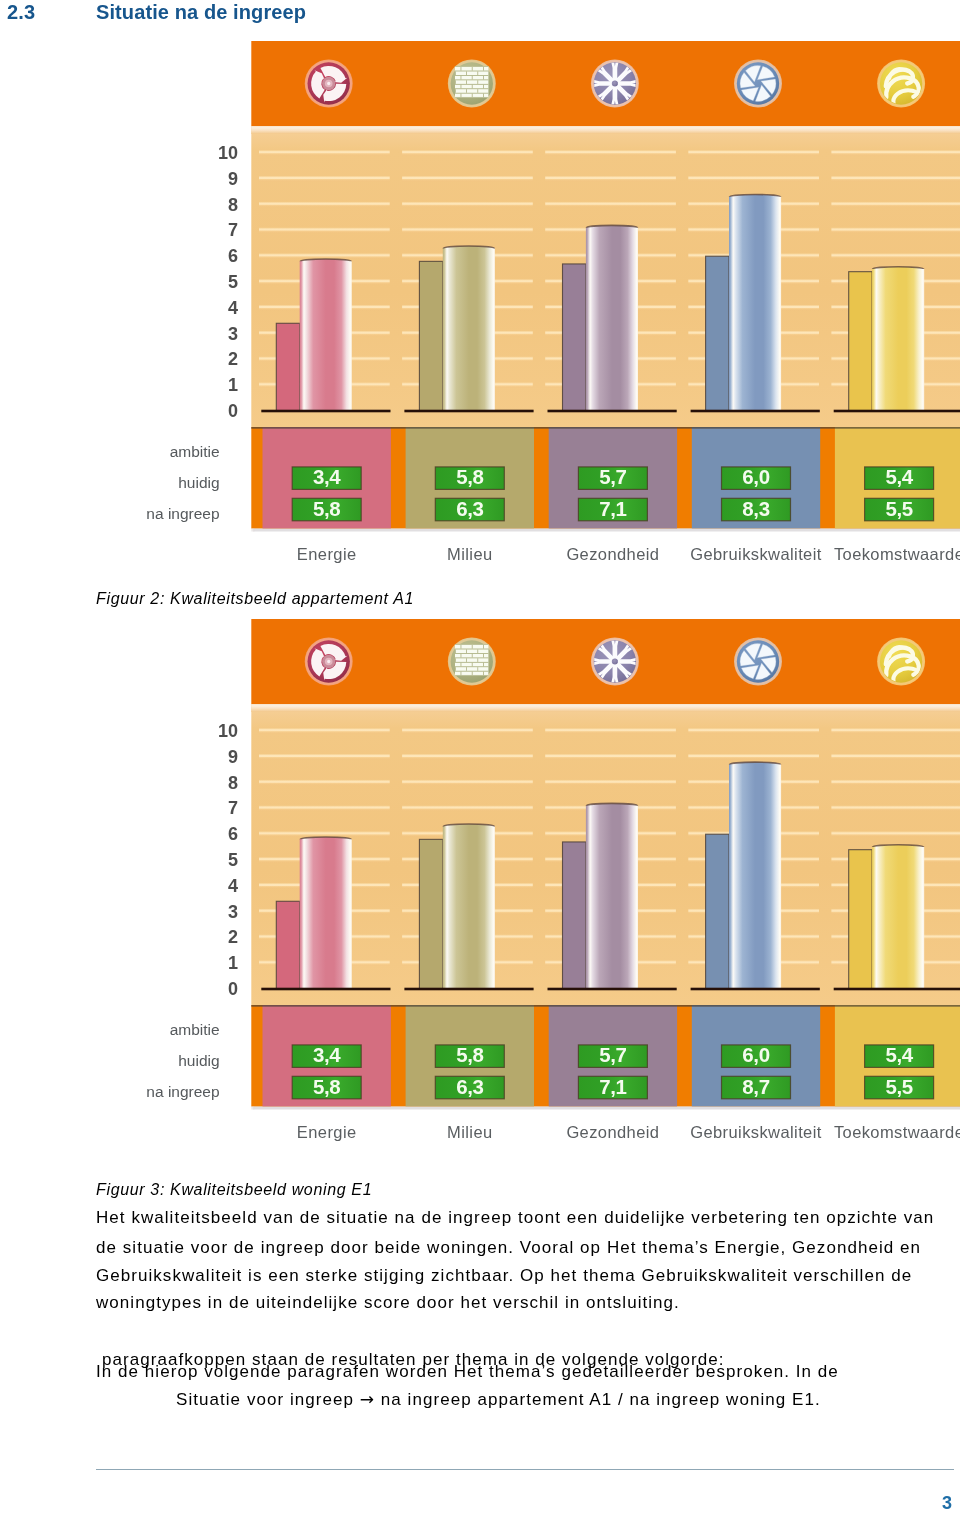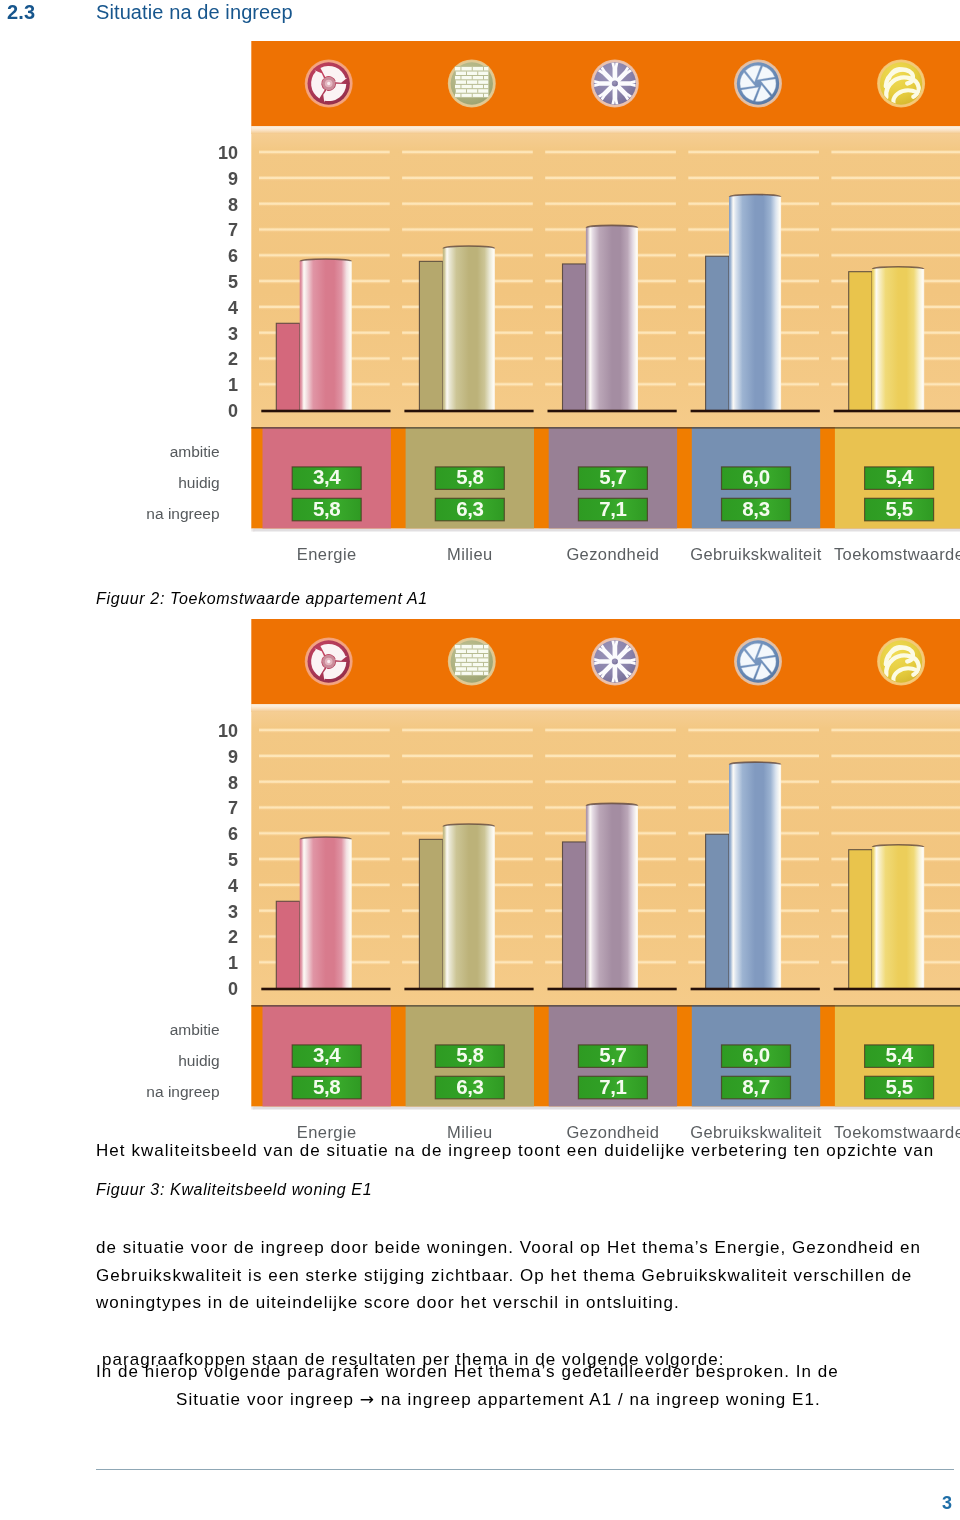--- a/index.html
+++ b/index.html
@@ -2,21 +2,21 @@
 <html><head>
 <meta charset="utf-8">
 <title>Kwaliteitsbeeld</title>
 <style>
   html,body{margin:0;padding:0;background:#fff;}
   body{width:960px;height:1520px;font-family:"Liberation Sans",sans-serif;color:#000;overflow:hidden;position:relative;-webkit-font-smoothing:antialiased;}
   .page{position:absolute;left:0;top:0;width:952px;height:1520px;}
 
   
   .h-num{position:absolute;left:7px;top:1px;font-size:20px;font-weight:bold;color:#17568d;letter-spacing:0.1px;}
-  .h-title{position:absolute;left:96px;top:1px;font-size:20px;font-weight:normal;color:#17568d;letter-spacing:0.1px;}
+  .h-title{position:absolute;left:96px;top:1px;font-size:20px;font-weight:bold;color:#17568d;letter-spacing:0.1px;}
 
   
   .cap{position:absolute;left:96px;font-style:italic;font-size:16px;letter-spacing:0.65px;color:#000;white-space:nowrap;}
 
   
   .bt{position:absolute;font-size:17px;color:#000;white-space:nowrap;letter-spacing:1.05px;}
 
   
   .f-rule{position:absolute;left:96px;top:1469px;width:858px;height:1px;background:#8fa7b5;}
   .f-text{position:absolute;left:96px;top:1493px;font-size:15.5px;letter-spacing:0.66px;color:#1f6ea7;white-space:nowrap;}
@@ -430,21 +430,21 @@
     <g clip-path="url(#cs_c0)" fill="none" stroke="#fcfbe4" stroke-linecap="round">
       <path d="M27 40 C 30 24, 44 18, 53 23" stroke-width="7"></path>
       <path d="M20 55 C 22 30, 48 16, 66 26 C 78 34, 74 48, 62 50" stroke-width="8.5"></path>
       <path d="M21 77 C 18 52, 42 32, 68 40 C 88 46, 90 70, 74 76" stroke-width="8.5"></path>
       <path d="M36 92 C 30 74, 50 60, 72 64 C 90 68, 94 86, 84 95" stroke-width="8"></path>
     </g>
         </g>
       </svg>
     </div>
 
-  <div class="cap" id="cap2" style="top:590px">Figuur 2: Toekomstwaarde appartement A1</div>
+  <div class="cap" id="cap2" style="top:590px">Figuur 2: Kwaliteitsbeeld appartement A1</div>
 
   <div class="chart" id="chart1" style="left:0;top:578px;width:960px;height:600px">
       <svg width="960" height="568.5" viewBox="0 0 960 568.5">
         <defs>
   <radialGradient id="g_en_c1" cx="38%" cy="30%" r="80%">
     <stop offset="0%" stop-color="#c4425f"></stop>
             <stop offset="55%" stop-color="#b03a58"></stop>
             <stop offset="100%" stop-color="#8d2b47"></stop>
   </radialGradient>
   <radialGradient id="g_mi_c1" cx="38%" cy="28%" r="82%">
@@ -839,21 +839,21 @@
       <path d="M21 77 C 18 52, 42 32, 68 40 C 88 46, 90 70, 74 76" stroke-width="8.5"></path>
       <path d="M36 92 C 30 74, 50 60, 72 64 C 90 68, 94 86, 84 95" stroke-width="8"></path>
     </g>
         </g>
       </svg>
     </div>
 
   <div class="cap" id="cap3" style="top:1181px">Figuur 3: Kwaliteitsbeeld woning E1</div>
 
   <div id="bodytext">
-      <div class="bt" style="left: 96px; top: 1141px; text-align: center;">Het kwaliteitsbeeld van de situatie na de ingreep toont een duidelijke verbetering ten opzichte van</div>
+      <div class="bt" style="left: 96px; top: 1208px; text-align: center;">Het kwaliteitsbeeld van de situatie na de ingreep toont een duidelijke verbetering ten opzichte van</div>
       <div class="bt" style="left: 96px; top: 1238px;">de situatie voor de ingreep door beide woningen. Vooral op Het thema’s Energie, Gezondheid en</div>
       <div class="bt" style="left: 96px; top: 1265.5px;">Gebruikskwaliteit is een sterke stijging zichtbaar. Op het thema Gebruikskwaliteit verschillen de</div>
       <div class="bt" style="left: 96px; top: 1293px;">woningtypes in de uiteindelijke score door het verschil in ontsluiting.</div>
       <div class="bt" style="left: 96px; top: 1322px; margin-top: 40px;">In de hierop volgende paragrafen worden Het thema’s gedetailleerder besproken. In de</div>
       <div class="bt" style="left: 96px; top: 1349.5px; margin-left: 6px;">paragraafkoppen staan de resultaten per thema in de volgende volgorde:</div>
       <div class="bt" style="left: 176px; top: 1388.5px;">Situatie voor ingreep <span style="font-family: &quot;DejaVu Sans&quot;, sans-serif; font-size: 17px; letter-spacing: 1.05px;">→</span> na ingreep appartement A1 / na ingreep woning E1.</div>
     </div>
 
   <div class="f-rule"></div>
   <div class="f-page">3</div>

